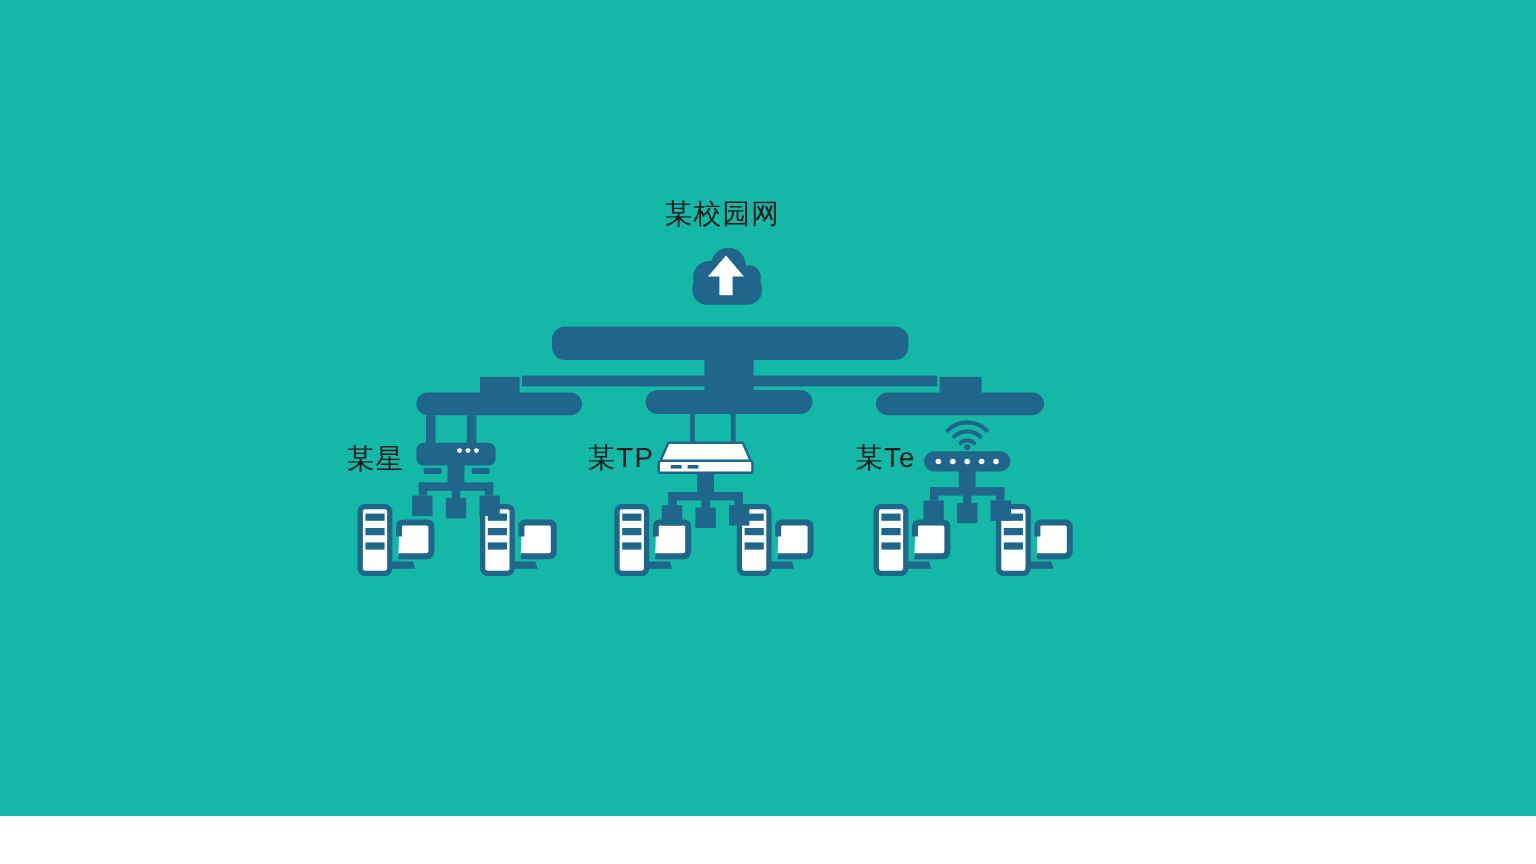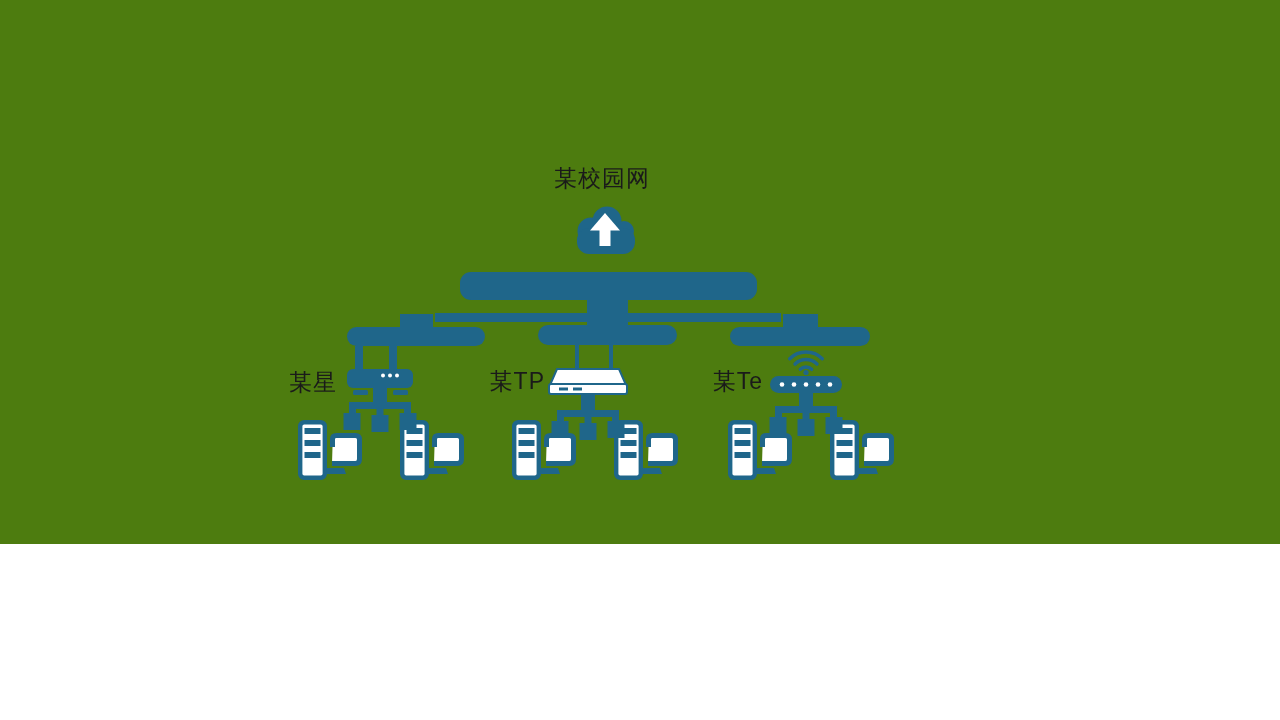--- a/index.html
+++ b/index.html
@@ -1,19 +1,19 @@
 <!DOCTYPE html>
 <html style="--accent: #1F668A; --label-text: #1A1A1A;"><head>
 <meta charset="utf-8">
 <style>
   html,body{margin:0;padding:0;background:#fff;}
   .canvas{
     position:relative;
-    width:1280px;height:544px;
-    background:#4d7c0f;
+    width:1280px;height:680px;
+    background:#14b8a6;
     overflow:hidden;
     font-family:"Liberation Sans", sans-serif;
   }
   svg{display:block;}
   .accent{fill:var(--accent,#1F668A);}
   .white-fill{fill:#ffffff;}
   .outline{fill:#ffffff;stroke:var(--accent,#1F668A);}
   .arc{fill:none;stroke:var(--accent,#1F668A);stroke-width:3.5;stroke-linecap:round;}
   text{
     fill:var(--label-text,#1a1a1a);

